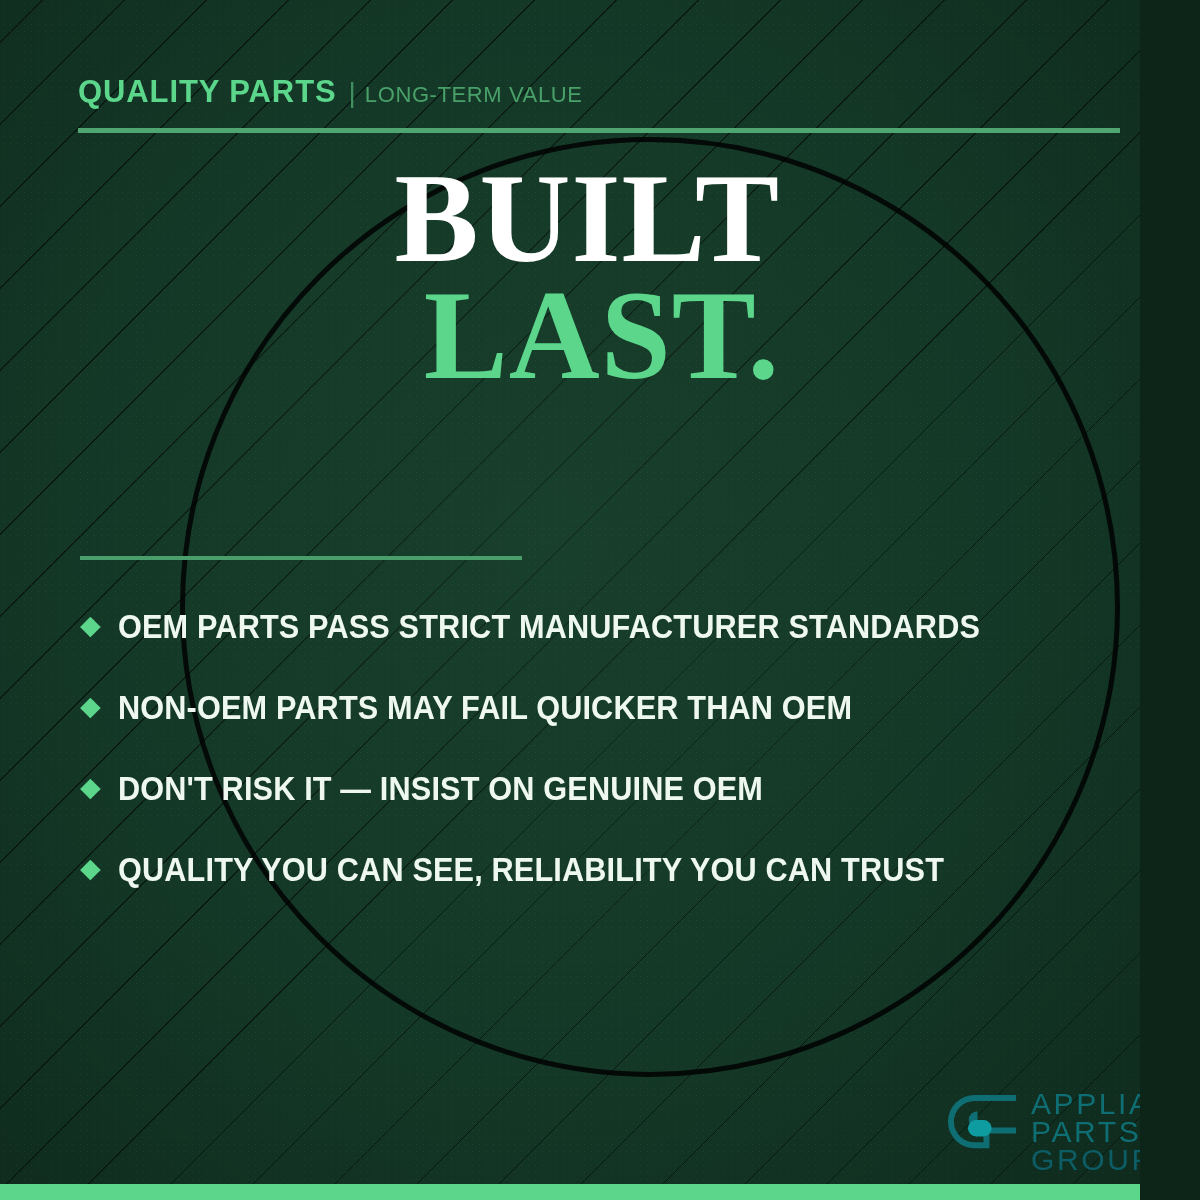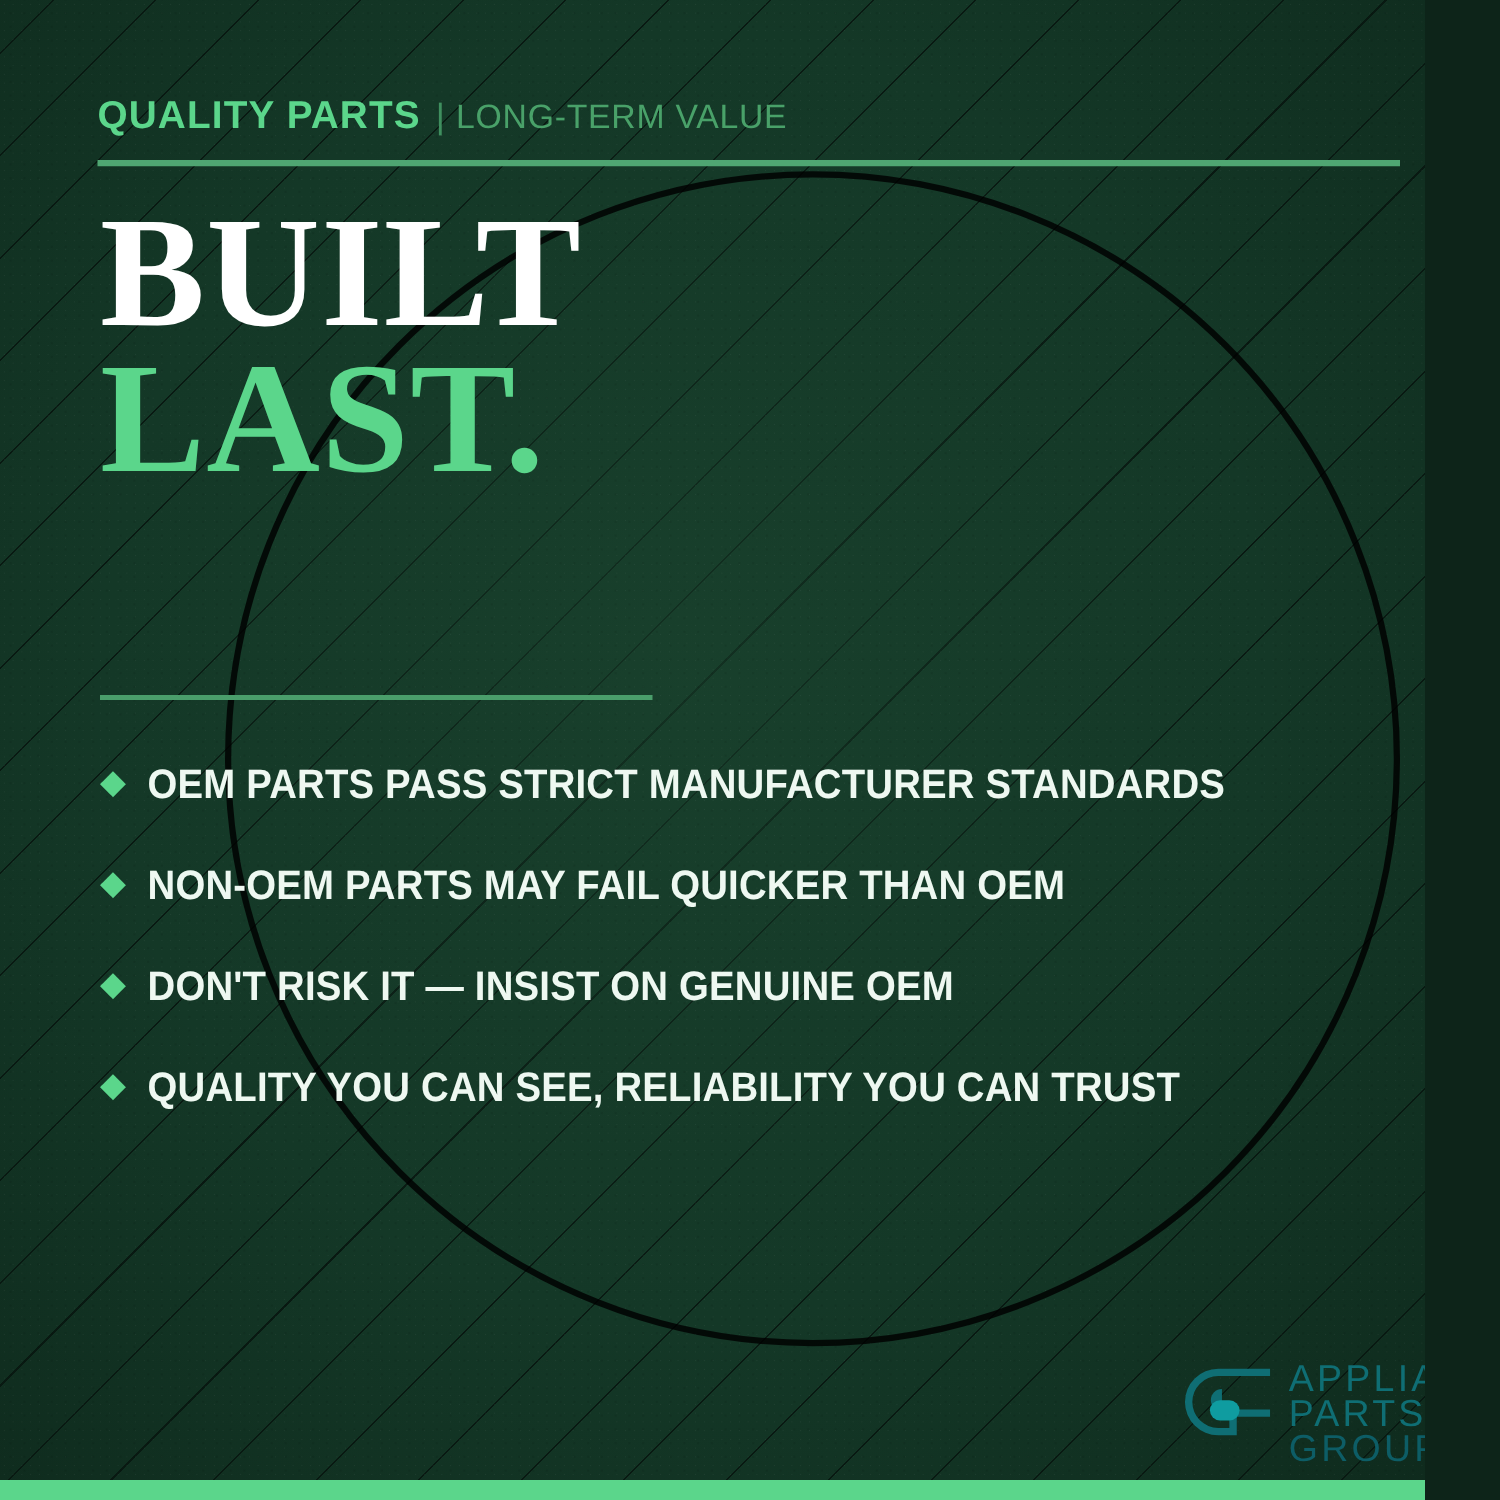--- a/index.html
+++ b/index.html
@@ -84,21 +84,21 @@
     color: #5bd68b;
     text-transform: uppercase;
   }
   .eyebrow-sep {
     font-size: 28px;
     font-weight: normal;
     color: #3f8f5f;
     padding: 0 9px 0 12px;
   }
   .eyebrow-sub {
-    font-size: 27px;
+    font-size: 22px;
     font-weight: normal;
     letter-spacing: 0.6px;
     color: #49a169;
     text-transform: uppercase;
   }
 
   .rule-top {
     position: absolute;
     left: 78px;
     top: 128px;
@@ -110,20 +110,21 @@
   .headline {
     position: absolute;
     left: 80px;
     top: 160px;
     width: 700px;
     font-family: "Liberation Serif", serif;
     font-weight: bold;
     font-size: 126px;
     line-height: 0.93;
     letter-spacing: 1px;
+    text-align: right;
   }
   .headline .line { display: block; white-space: nowrap; }
   .headline .l-white { color: #ffffff; }
   .headline .l-accent { color: #5bd68b; }
 
   .rule-mid {
     position: absolute;
     left: 80px;
     top: 556px;
     width: 442px;

